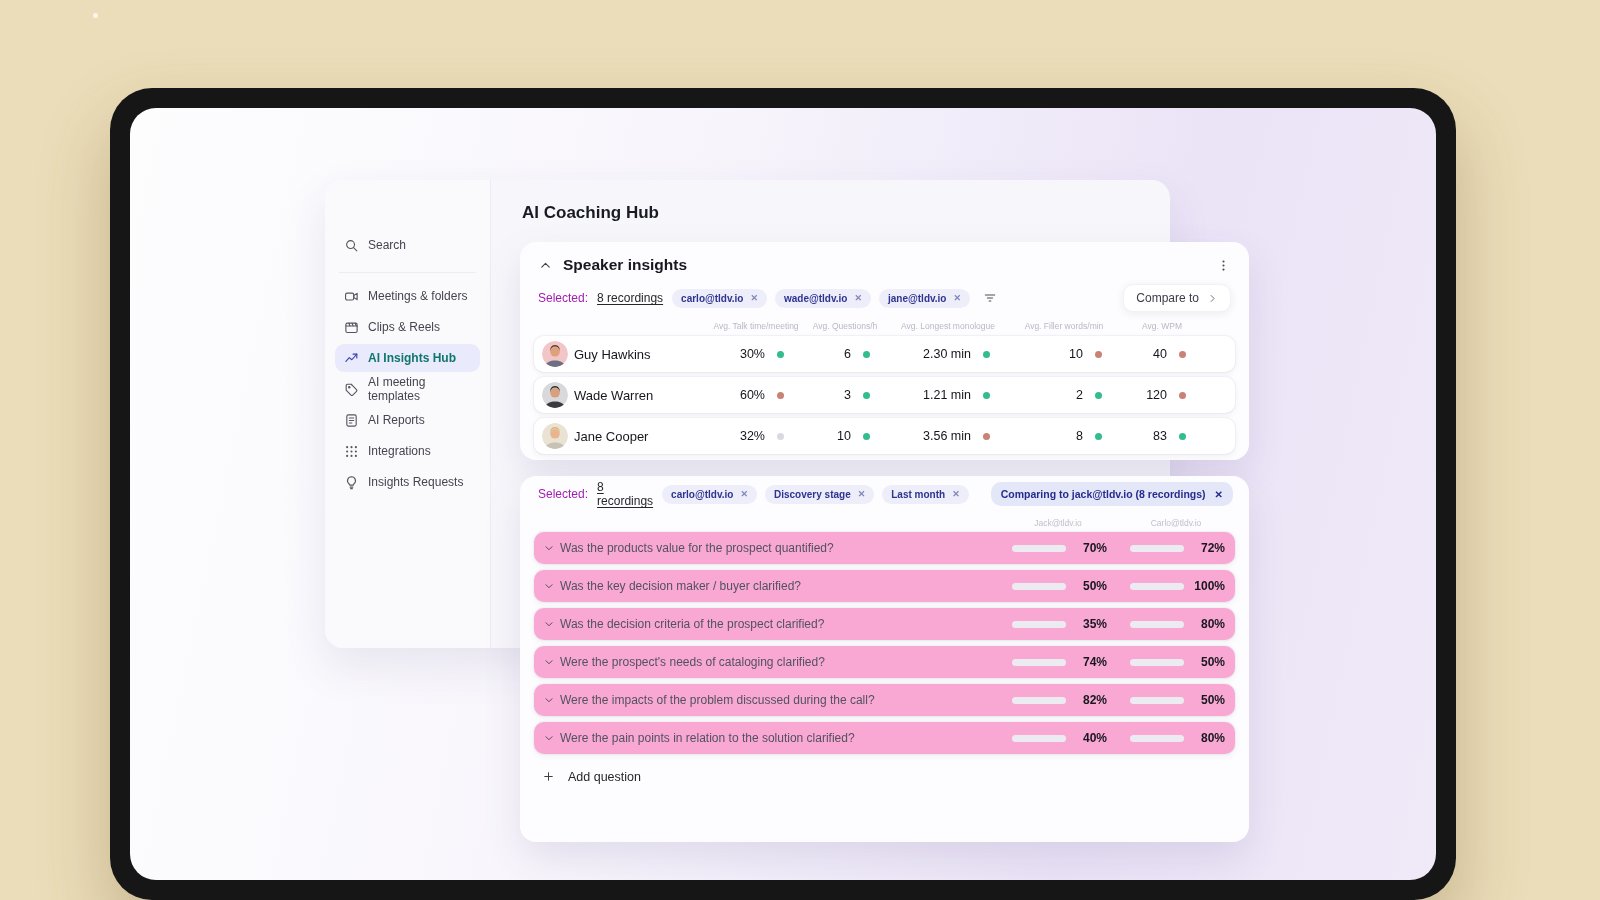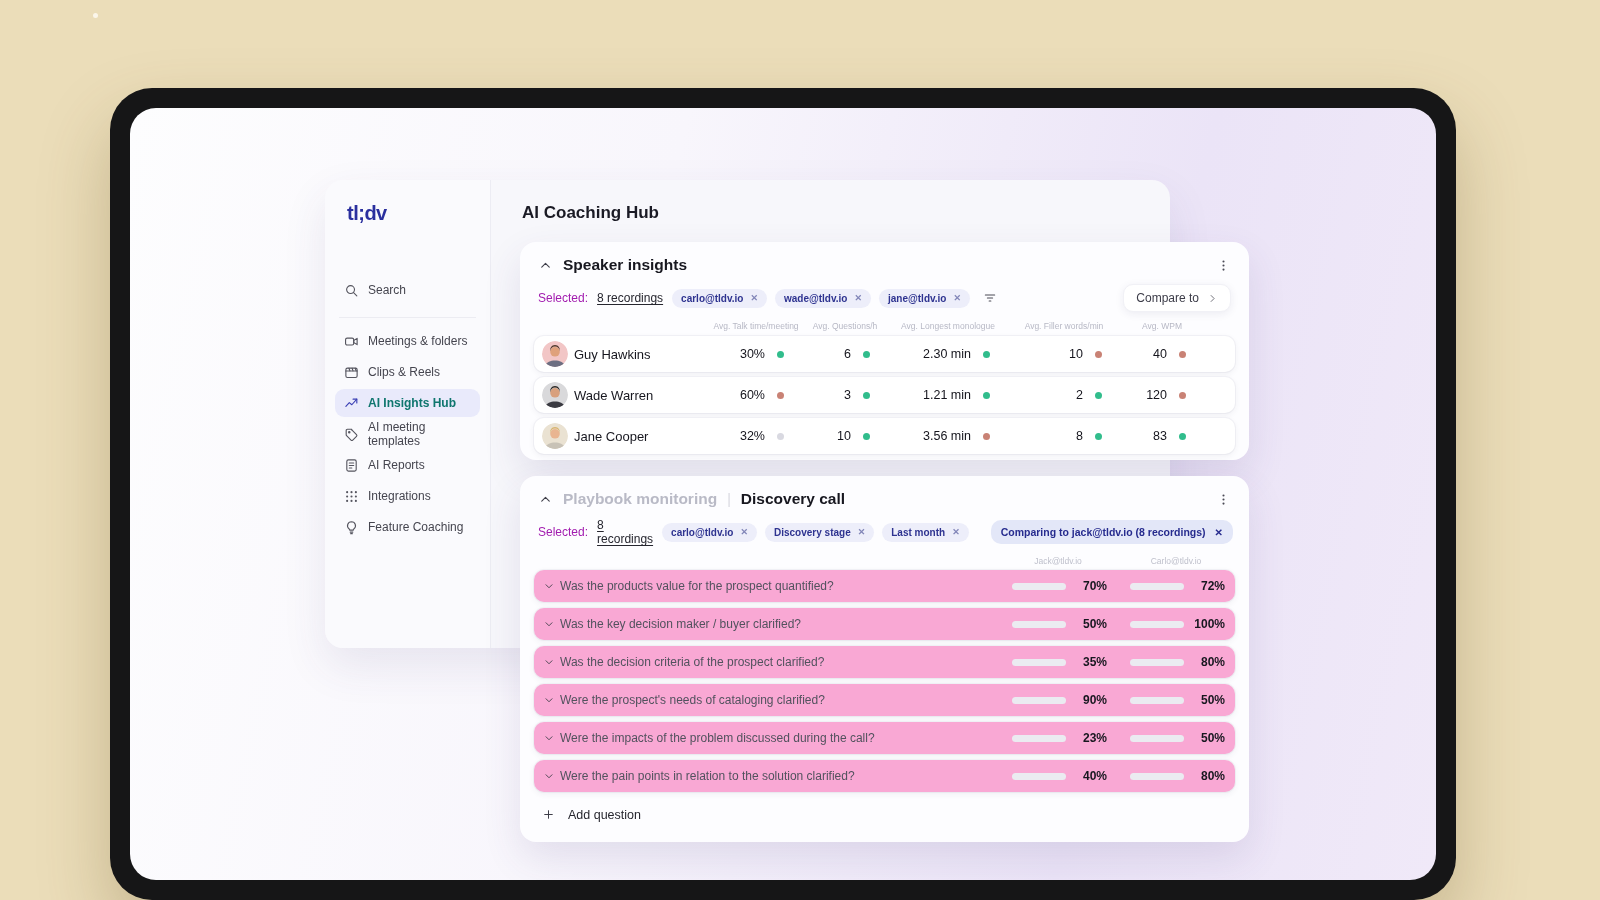--- a/index.html
+++ b/index.html
@@ -86,21 +86,20 @@
 </head>
 <body>
 
 <div class="speck"></div>
 
 <div class="laptop-frame">
   <div class="screen">
 
     <div class="app-window">
       <aside class="sidebar">
-        <div class="logo">tl;dv</div>
         <div class="side-item side-search">
           <span class="icon">
               <svg viewBox="0 0 24 24">
                 <circle cx="10.5" cy="10.5" r="6.3"></circle>
                 <line x1="15.3" y1="15.3" x2="20.5" y2="20.5"></line>
               </svg>
             </span>
           <span class="label">Search</span>
         </div>
         <div class="side-divider"></div>
@@ -172,21 +171,21 @@
     <span class="label">Integrations</span>
   </div>
             <div class="side-item">
     <span class="icon">
                 <svg viewBox="0 0 24 24">
                   <path d="M12 2.8a6.4 6.4 0 0 1 3.7 11.6c-.6.45-.95 1.1-.95 1.85h-5.5c0-.75-.35-1.4-.95-1.85A6.4 6.4 0 0 1 12 2.8z"></path>
                   <line x1="9.9" y1="19.3" x2="14.1" y2="19.3"></line>
                   <line x1="10.7" y1="21.8" x2="13.3" y2="21.8"></line>
                 </svg>
               </span>
-    <span class="label">Feature Coaching</span>
+    <span class="label">Insights Requests</span>
   </div>
           </nav>
       </aside>
       <div class="main-header">AI Coaching Hub</div>
     </div>
 
     <section class="panel speaker">
       <div class="panel-head">
         <span class="icon-btn">
             <svg viewBox="0 0 24 24">
@@ -355,37 +354,20 @@
   </span>
             <span class="val-cell">
     <span class="val">83</span>
     <span class="dot" style="background: rgb(49, 189, 140);"></span>
   </span>
           </div>
         </div>
     </section>
 
     <section class="panel playbook">
-      <div class="panel-head">
-        <span class="icon-btn">
-            <svg viewBox="0 0 24 24">
-              <polyline points="6,14.5 12,8.5 18,14.5"></polyline>
-            </svg>
-          </span>
-        <span class="panel-title muted">Playbook monitoring</span>
-        <span class="title-sep">|</span>
-        <span class="panel-title">Discovery call</span>
-        <span class="kebab">
-            <svg viewBox="0 0 24 24" class="fillicon">
-              <circle cx="12" cy="5.5" r="1.7"></circle>
-              <circle cx="12" cy="12" r="1.7"></circle>
-              <circle cx="12" cy="18.5" r="1.7"></circle>
-            </svg>
-          </span>
-      </div>
       <div class="filter-row">
         <span class="sel-label">Selected:</span>
         <span class="sel-count">8 recordings</span>
         <span id="playbook-chips" style="display:inline-flex;gap:8px;">
             <span class="chip">
     <span class="chip-label">carlo@tldv.io</span>
     <span class="x">✕</span>
   </span>
             <span class="chip">
     <span class="chip-label">Discovery stage</span>
@@ -465,37 +447,37 @@
           </div>
           <div class="p-row">
     <span class="icon-btn">
               <svg viewBox="0 0 24 24">
                 <polyline points="6,9.5 12,15.5 18,9.5"></polyline>
               </svg>
             </span>
     <span class="q-text">Were the prospect's needs of cataloging clarified?</span>
   <span class="bar-group">
     <span class="bar"><span class="bar-fill" style="width: 90%; background: rgb(44, 193, 146);"></span></span>
-    <span class="pct">90%</span>
+    <span class="pct">74%</span>
   </span>
             <span class="bar-group">
     <span class="bar"><span class="bar-fill" style="width: 50%; background: rgb(239, 160, 147);"></span></span>
     <span class="pct">50%</span>
   </span>
           </div>
           <div class="p-row">
     <span class="icon-btn">
               <svg viewBox="0 0 24 24">
                 <polyline points="6,9.5 12,15.5 18,9.5"></polyline>
               </svg>
             </span>
     <span class="q-text">Were the impacts of the problem discussed during the call?</span>
   <span class="bar-group">
     <span class="bar"><span class="bar-fill" style="width: 75%; background: rgb(44, 193, 146);"></span></span>
-    <span class="pct">23%</span>
+    <span class="pct">82%</span>
   </span>
             <span class="bar-group">
     <span class="bar"><span class="bar-fill" style="width: 50%; background: rgb(239, 160, 147);"></span></span>
     <span class="pct">50%</span>
   </span>
           </div>
           <div class="p-row">
     <span class="icon-btn">
               <svg viewBox="0 0 24 24">
                 <polyline points="6,9.5 12,15.5 18,9.5"></polyline>

